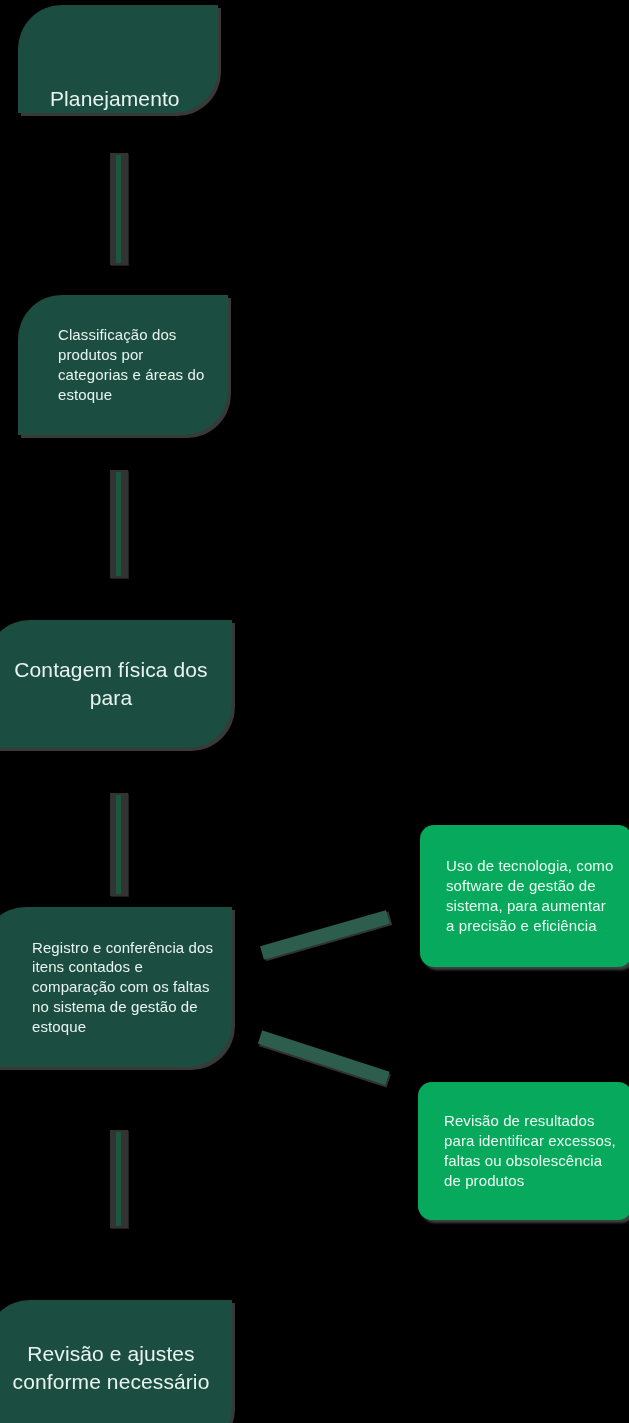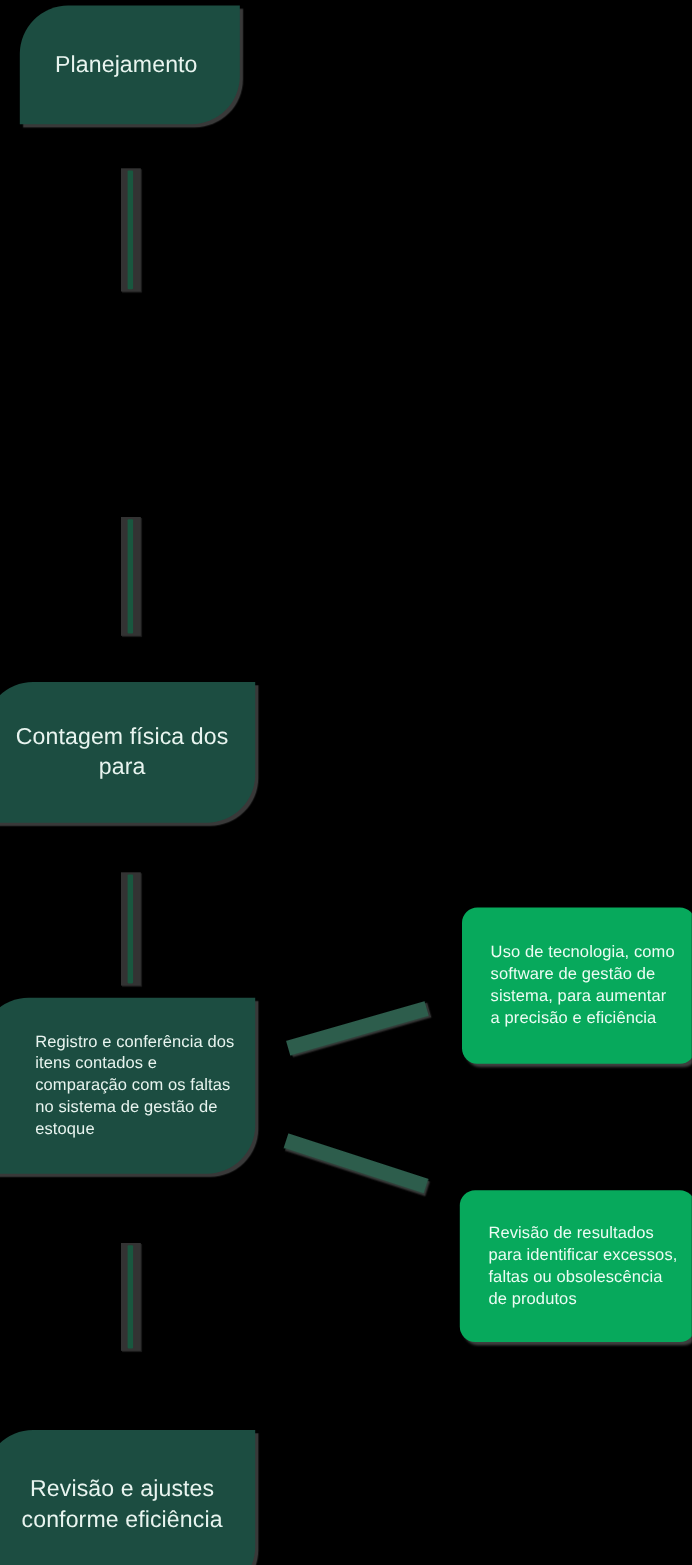--- a/index.html
+++ b/index.html
@@ -39,20 +39,21 @@
 
   .stage.centered { justify-content: center; text-align: center; }
   .stage.leftal    { justify-content: flex-start; text-align: left; }
 
   
   #node-planejamento {
     left: 18px; top: 5px; width: 200px; height: 108px;
     padding: 0 0 0 32px;
     font-size: 21px;
     border-radius: 44px 0 44px 0;
+    align-items: flex-end;
   }
   
   #node-classificacao {
     left: 18px; top: 295px; width: 210px; height: 140px;
     padding: 0 18px 0 40px;
     font-size: 15px;
     border-radius: 44px 0 44px 0;
   }
   
   #node-contagem {
@@ -136,31 +137,34 @@
 </style>
 </head>
 <body>
 
 <div id="canvas">
 
   <div class="stage leftal" id="node-planejamento">
     <span class="txt">Planejamento</span>
   </div>
 
+  <div class="stage leftal" id="node-classificacao">
+    <span class="txt">Classificação dos produtos por categorias e áreas do estoque</span>
+  </div>
 
   <div class="stage centered" id="node-contagem">
     <span class="txt">Contagem física dos para</span>
   </div>
 
   <div class="stage leftal" id="node-registro">
     <span class="txt">Registro e conferência dos itens contados e comparação com os faltas no sistema de gestão de estoque</span>
   </div>
 
   <div class="stage centered" id="node-revisao">
-    <span class="txt">Revisão e ajustes conforme eficiência</span>
+    <span class="txt">Revisão e ajustes conforme necessário</span>
   </div>
 
   <div class="detail" id="detail-tecnologia">
     <span class="txt">Uso de tecnologia, como software de gestão de sistema, para aumentar a precisão e eficiência</span>
   </div>
 
   <div class="detail" id="detail-analise">
     <span class="txt">Revisão de resultados para identificar excessos, faltas ou obsolescência de produtos</span>
   </div>
 

